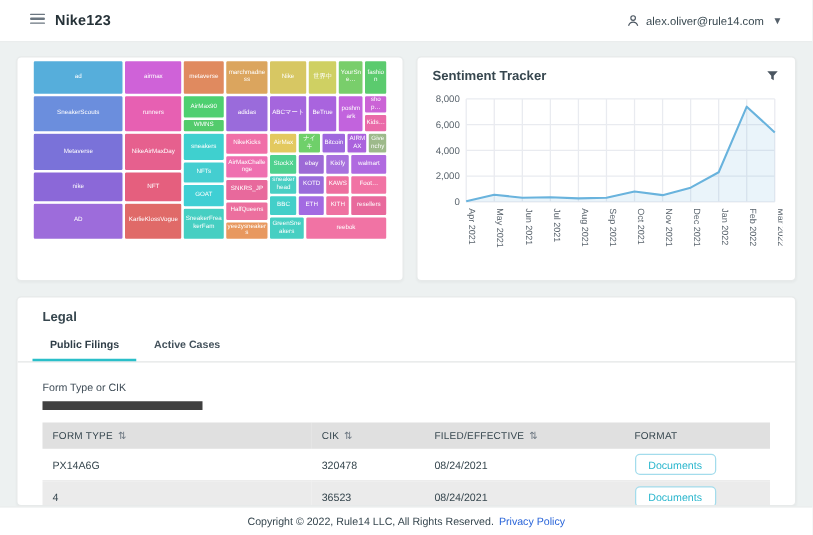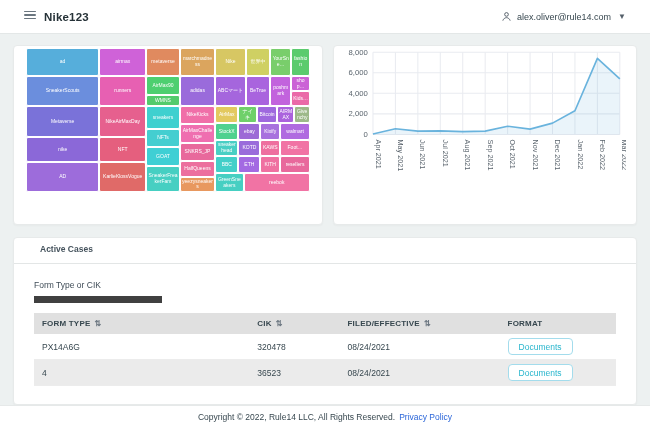--- a/index.html
+++ b/index.html
@@ -38,21 +38,21 @@
   .legal-card { margin-top:12px; height:168px; overflow:hidden; }
   .legal-title { padding:10px 20px 4px; font-size:10.5px; font-weight:700; }
   .tabs { display:flex; border-bottom:1px solid #e3e6e6; padding-left:12px; }
   .tab { font-size:8.5px; font-weight:700; color:#44525c; padding:6px 14px 7px; cursor:pointer; border-bottom:2px solid transparent; }
   .tab.active { border-bottom-color:#2abfc9; color:#2f3d47; }
   .search-wrap { padding:10px 20px 6px; }
   .search-input { border:none; border-bottom:7px solid #404040; width:128px; font-size:8.5px; padding:2px 0 6px; background:transparent; color:#37474f; outline:none; font-family:"Liberation Sans",sans-serif; }
   .search-input::placeholder { color:#3f4c57; opacity:1; }
 
   table { border-collapse:collapse; width:calc(100% - 40px); margin:4px 20px 0; table-layout:fixed; }
-  thead th { background:#e0e0e0; font-size:8px; font-weight:700; color:#37474f; text-align:left; padding:6px 8px; letter-spacing:.2px; }
+  thead th { background:#e0e0e0; font-size:8px; font-weight:400; color:#37474f; text-align:left; padding:6px 8px; letter-spacing:.2px; }
   thead th .sort { color:#6b7680; font-size:8px; margin-left:4px; cursor:pointer; }
   tbody td { font-size:8.5px; color:#37474f; padding:4px 8px; border-bottom:1px solid #ececec;margin-top:29px; }
   tbody tr:nth-child(2) { background:#ebebeb; }
   th:nth-child(1){ width:37%; } th:nth-child(2){ width:15.5%; } th:nth-child(3){ width:27.5%; } th:nth-child(4){ width:20%; }
   .doc-btn { font-family:"Liberation Sans",sans-serif; font-size:8.5px; color:#29b6cd; background:#fff; border:1px solid #a3dcec; border-radius:4px; padding:2.5px 10px; cursor:pointer; }
 
   
   .footer { position:absolute; left:0; right:0; bottom:0; height:23px; background:#fff; border-top:1px solid #e6e9e9; display:flex; align-items:center; justify-content:center; gap:4px; font-size:8.5px; color:#37474f; }
   .footer a { color:#2b66d9; text-decoration:none; cursor:pointer; }
 </style>
@@ -236,20 +236,28 @@
           <div class="tile" style="left: 66.6%; top: 87%; width: 10%; height: 13%; background: rgb(70, 207, 194);">
             <span>GreenSneakers</span>
           </div>
           <div class="tile" style="left: 76.6%; top: 87%; width: 23.4%; height: 13%; background: rgb(241, 115, 164);">
             <span>reebok</span>
           </div>
         </div>
     </div>
 
     <div class="card sentiment-card">
+      <div class="card-head">
+        <div class="card-title">Sentiment Tracker</div>
+        <button class="filter-btn">
+          <svg width="10" height="10" viewBox="0 0 12 12">
+            <path d="M1 1.2h10L7.2 5.6v4.2L4.8 8.4V5.6Z" fill="#4a5560"></path>
+          </svg>
+        </button>
+      </div>
       <div class="chart-wrap">
         <svg id="sent-chart" width="100%" viewBox="0 0 280 134">
             <line class="grid" x1="34" y1="86" x2="274" y2="86"></line>
             <text class="ylab" x="29" y="88.5" text-anchor="end">0</text>
             <line class="grid" x1="34" y1="66" x2="274" y2="66"></line>
             <text class="ylab" x="29" y="68.5" text-anchor="end">2,000</text>
             <line class="grid" x1="34" y1="46" x2="274" y2="46"></line>
             <text class="ylab" x="29" y="48.5" text-anchor="end">4,000</text>
             <line class="grid" x1="34" y1="26" x2="274" y2="26"></line>
             <text class="ylab" x="29" y="28.5" text-anchor="end">6,000</text>
@@ -280,21 +288,23 @@
             <line class="grid" x1="274" y1="6" x2="274" y2="86"></line>
             <text class="xlab" transform="rotate(90 276.5 91)" x="276.5" y="91">Mar 2022</text>
             <path d="M34,86 L34,85.5 L55.81818181818181,80.5 L77.63636363636363,82.8 L99.45454545454545,82.5 L121.27272727272727,83.3 L143.0909090909091,82.8 L164.9090909090909,78 L186.72727272727272,80.8 L208.54545454545453,75 L230.36363636363637,63 L252.1818181818182,12 L274,32 L274,86 Z" fill="rgba(105,179,221,0.14)"></path>
             <polyline points="34,85.5 55.81818181818181,80.5 77.63636363636363,82.8 99.45454545454545,82.5 121.27272727272727,83.3 143.0909090909091,82.8 164.9090909090909,78 186.72727272727272,80.8 208.54545454545453,75 230.36363636363637,63 252.1818181818182,12 274,32" fill="none" stroke="#69b3dd" stroke-width="1.6" stroke-linejoin="round"></polyline>
           </svg>
       </div>
     </div>
   </div>
 
   <div class="card legal-card">
+    <div class="legal-title">Legal</div>
     <div class="tabs">
+      <div class="tab active">Public Filings</div>
       <div class="tab">Active Cases</div>
     </div>
     <div class="search-wrap">
       <input class="search-input" placeholder="Form Type or CIK" style="">
     </div>
     <table>
       <thead>
           <tr>
             <th>FORM TYPE<span class="sort">⇅</span></th>
             <th>CIK<span class="sort">⇅</span></th>

